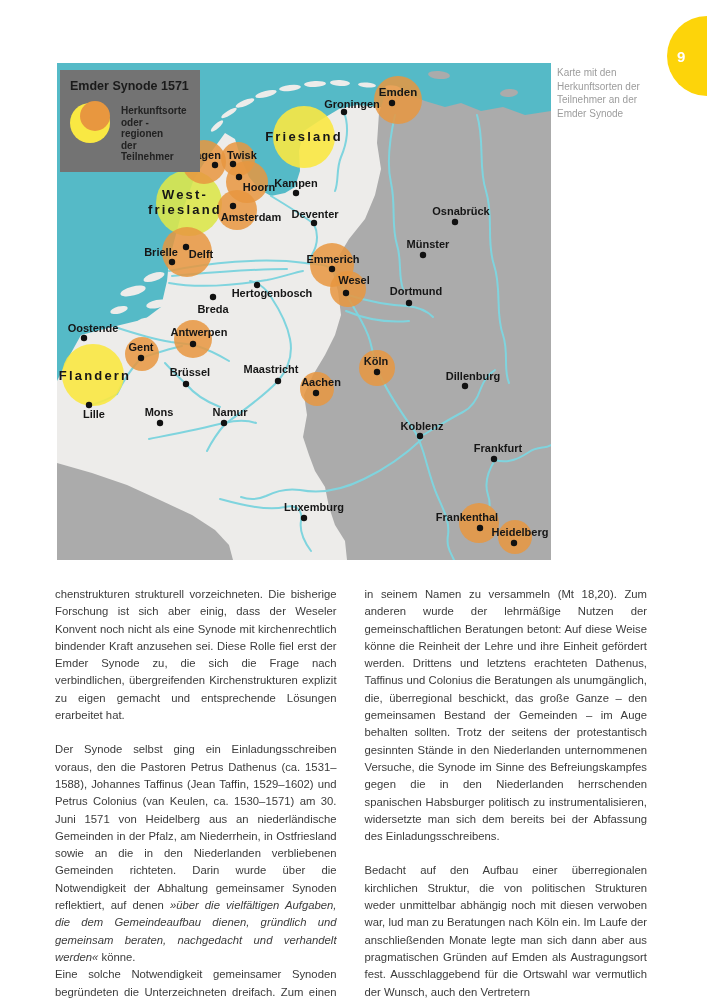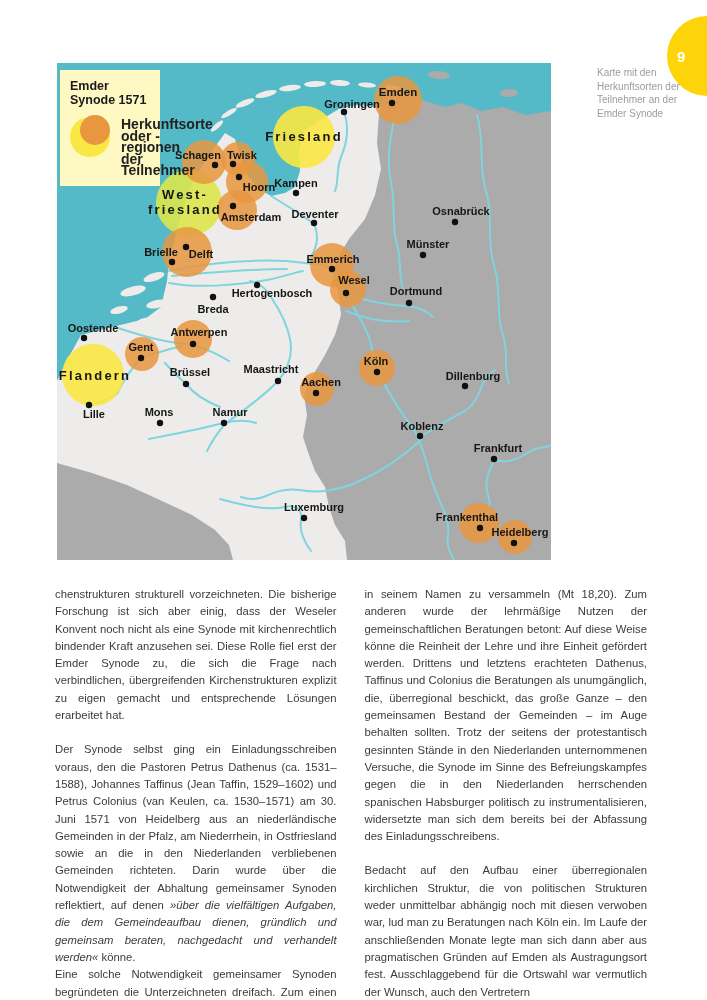--- a/index.html
+++ b/index.html
@@ -11,30 +11,30 @@
   .page-tab span{position:absolute;left:10px;top:50%;transform:translateY(-50%);color:#ffffff;font-weight:700;font-size:15px;}
 
   
   .map-figure{position:absolute;left:57px;top:63px;width:494px;height:497px;}
   .map-figure svg{display:block;width:494px;height:497px;}
   .city-label{font-size:11px;font-weight:600;fill:#161616;text-anchor:middle;font-family:"Liberation Sans",sans-serif;}
   .city-label.bold{font-weight:700;font-size:11.5px;}
   .region-label{font-size:13px;font-weight:600;letter-spacing:2.2px;fill:#161616;text-anchor:middle;font-family:"Liberation Sans",sans-serif;}
 
   
-  .legend{position:absolute;left:3px;top:7px;width:100px;background:#fef9c3;box-sizing:border-box;padding:9px 6px 9px 10px;}
+  .legend{position:absolute;left:3px;top:7px;width:140px;background:#737373;box-sizing:border-box;padding:9px 6px 9px 10px;}
   .legend-title{font-size:12.5px;font-weight:700;color:#1a1a1a;margin-bottom:8px;}
   .legend-row{display:flex;align-items:flex-start;gap:9px;}
   .legend-symbol{position:relative;width:42px;height:42px;flex:0 0 auto;}
   .legend-symbol .y{position:absolute;left:0;top:2px;width:40px;height:40px;border-radius:50%;}
   .legend-symbol .o{position:absolute;left:10px;top:0;width:30px;height:30px;border-radius:50%;}
-  .legend-text{font-size:14px;line-height:11.5px;font-weight:600;color:#222;width:60px;padding-top:4px;}
-
-  
-  .caption{position:absolute;left:557px;top:66px;width:97px;font-size:10px;line-height:13.5px;color:#9c9c9c;margin-left:40px;}
+  .legend-text{font-size:10px;line-height:11.5px;font-weight:600;color:#222;width:60px;padding-top:4px;}
+
+  
+  .caption{position:absolute;left:557px;top:66px;width:97px;font-size:10px;line-height:13.5px;color:#9c9c9c;}
 
   
   .columns{position:absolute;left:55px;top:586px;width:592px;display:flex;}
   .col{width:290px;hyphens:auto;}
   .col + .col{width:291px;margin-left:28px;}
   .para{margin:0;text-align:justify;font-size:11.3px;line-height:17.3px;color:#3b3b3b;}
   .para.gap{margin-bottom:17px;}
   .para em{font-style:italic;margin-top:18px;}
 </style>
 </head>

